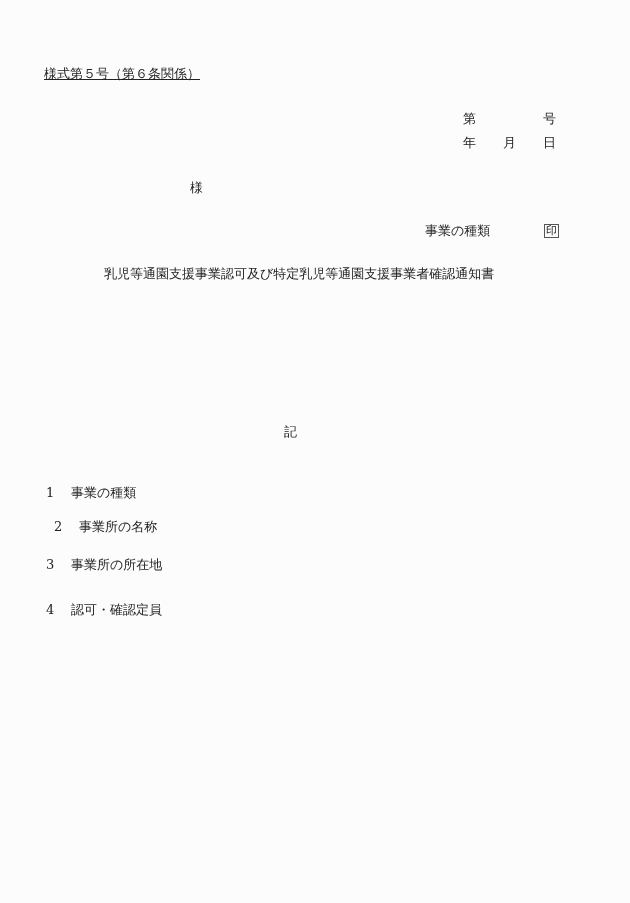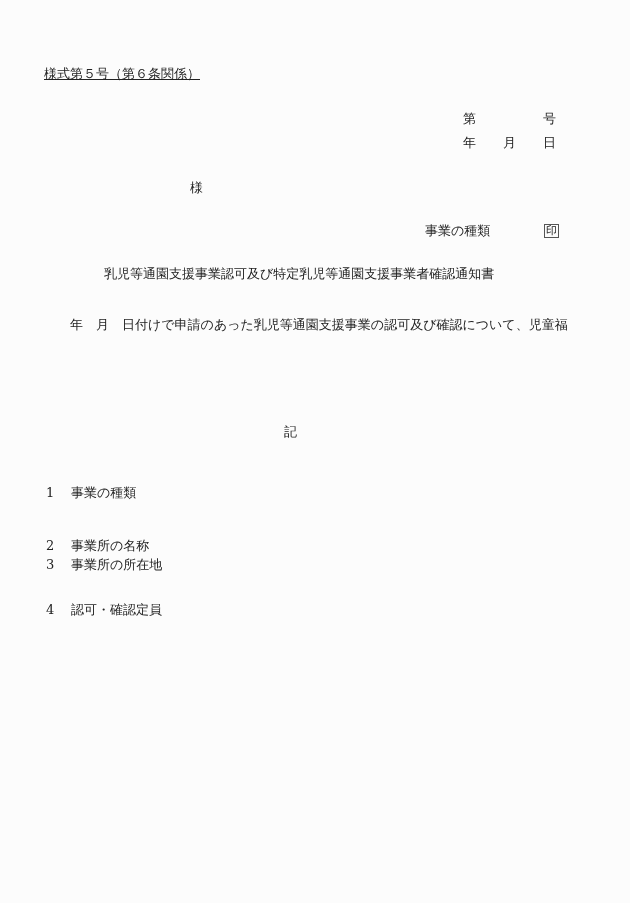--- a/index.html
+++ b/index.html
@@ -34,21 +34,21 @@
       left: 44px; top: 313px;
       width: 540px;
       line-height: 23px;
       white-space: normal;
     }
     .body-text div { white-space: nowrap; }
     .ki { left: 284px; top: 425px; }
     .item { left: 46px; }
     .item .num { display: inline-block; width: 25px; }
     .item-1 { top: 486px; }
-    .item-2 { top: 539px; }
+    .item-2 { top: 520px; margin-left: 8px; }
     .item-3 { top: 558px; }
     .item-4 { top: 603px; }
   </style>
 </head>
 <body>
 
 <div class="abs form-number">様式第５号（第６条関係）</div>
 
 <div class="abs doc-no-1">第</div>
 <div class="abs doc-no-2">号</div>
@@ -58,21 +58,20 @@
 <div class="abs date-d">日</div>
 
 <div class="abs addressee">様</div>
 
 <div class="abs issuer">事業の種類</div>
 <div class="abs seal">印</div>
 
 <div class="abs title">乳児等通園支援事業認可及び特定乳児等通園支援事業者確認通知書</div>
 
 <div class="body-text">
-  <div>　　年　月　日付けで申請のあった乳児等通園支援事業の認可及び確認について、児童福</div>
 </div>
 
 <div class="abs ki">記</div>
 
 <div class="abs item item-1">
   <span class="num">1</span><span>事業の種類</span>
 </div>
 <div class="abs item item-2">
   <span class="num">2</span><span>事業所の名称</span>
 </div>

